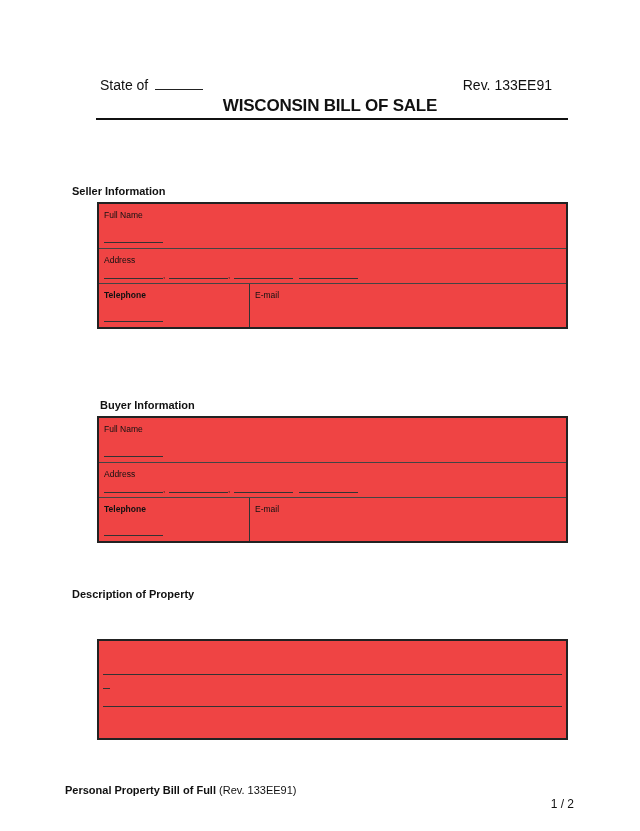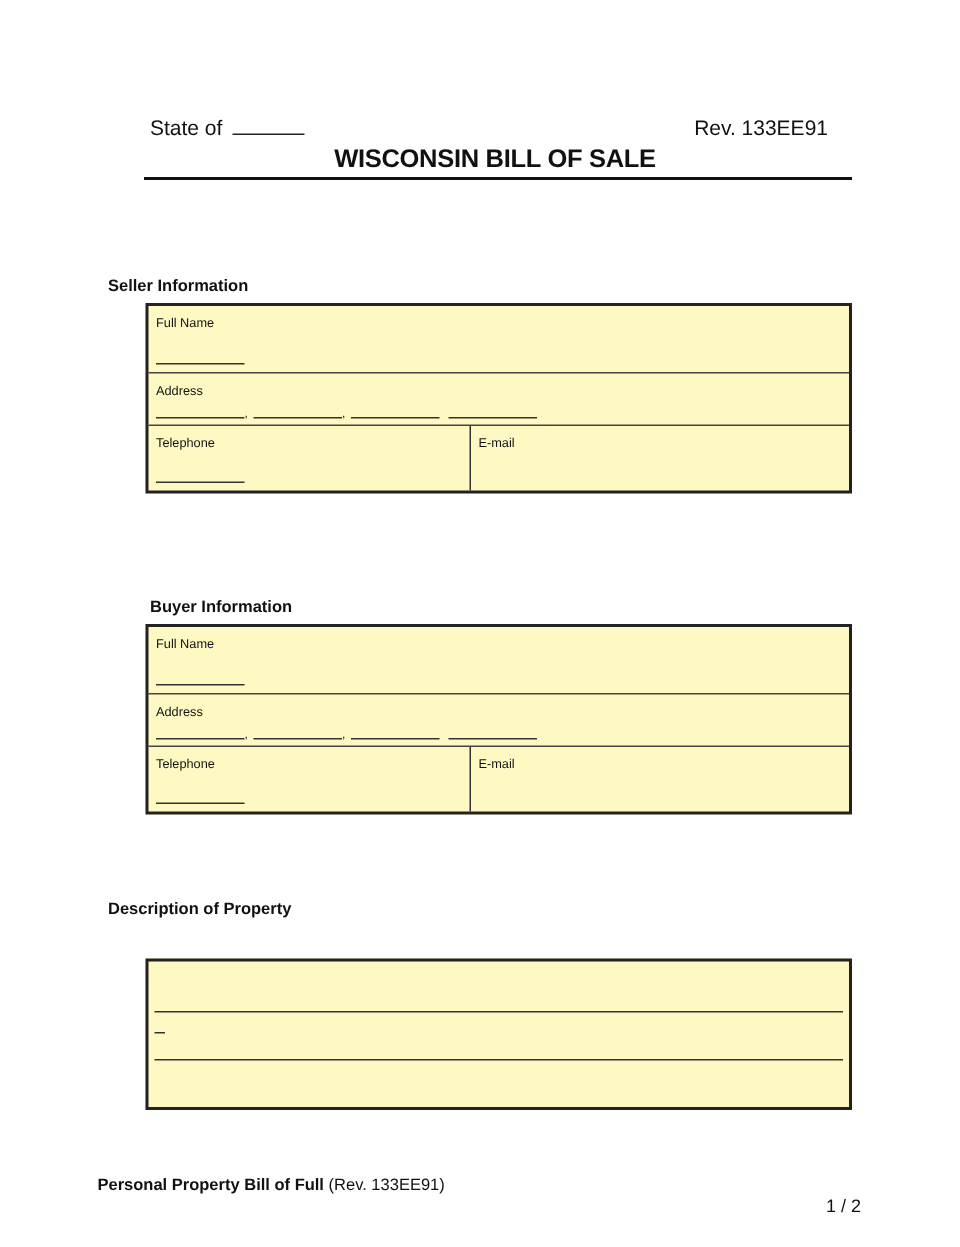--- a/index.html
+++ b/index.html
@@ -6,28 +6,28 @@
   html, body { width: 640px; height: 831px; background: #ffffff; overflow: hidden; }
   body { position: relative; font-family: "Liberation Sans", sans-serif; color: #111; }
   .abs { position: absolute; }
   .small { font-size: 14px; }
   .state { left: 100px; top: 77px; }
   .blank { display: inline-block; border-bottom: 1px solid #222; vertical-align: baseline; height: 8px; }
   .rev { right: 88px; top: 77px; }
   .title { left: 0; width: 660px; text-align: center; top: 96px; font-size: 17px; font-weight: bold; letter-spacing: -0.2px; }
   .title-rule { left: 96px; width: 472px; top: 118px; height: 2px; background: #111; }
   .section-title { left: 72px; font-size: 11px; font-weight: bold; }
-  .box { left: 97px; width: 471px; border: 2px solid #222; background: #fef9c3; }
+  .box { left: 97px; width: 471px; border: 2px solid #222; background: #ef4444; }
   .row { position: relative; border-bottom: 1px solid #444; }
   .row:last-child { border-bottom: none; }
   .row .lbl { position: absolute; left: 5px; top: 6px; font-size: 8.5px; }
   .line { position: absolute; height: 1px; background: #333; }
   .split { display: flex; }
   .split .cell { position: relative; height: 100%; }
-  .split .cell.left { width: 215px; border-right: 1.5px solid #333; }
+  .split .cell.left { width: 151px; border-right: 1.5px solid #333; font-weight: bold; }
   .split .cell.right { flex: 1; text-decoration: underline; }
   .addr-lines { position: absolute; left: 5px; top: 24px; display: flex; align-items: flex-end; font-size: 8px; }
   .addr-lines .seg { width: 59px; height: 1px; background: #333; }
   .addr-lines .sep { width: 6px; text-align: left; line-height: 6px; }
   .footer { left: 65px; top: 784px; font-size: 11px; }
   .footer b { font-weight: bold; }
   .pagenum { right: 66px; top: 797px; font-size: 12px; }
 </style>
 </head>
 <body>
@@ -91,21 +91,21 @@
     <div class="cell left">
       <span class="lbl">Telephone</span>
       <div class="line" style="left:5px;top:37px;width:59px;"></div>
     </div>
     <div class="cell right">
       <span class="lbl">E-mail</span>
     </div>
   </div>
 </div>
 
-<div class="abs section-title" style="top:588px;margin-top:12px;">Description of Property</div>
+<div class="abs section-title" style="top:588px;">Description of Property</div>
 <div class="abs box" style="top:639px;height:101px;">
   <div class="line" style="left:4px;top:33px;width:459px;"></div>
   <div class="line" style="left:4px;top:47px;width:7px;"></div>
   <div class="line" style="left:4px;top:65px;width:459px;"></div>
 </div>
 
 <div class="abs footer">
   <b>Personal Property Bill of Full</b>
   <span>(Rev. 133EE91)</span>
 </div>

